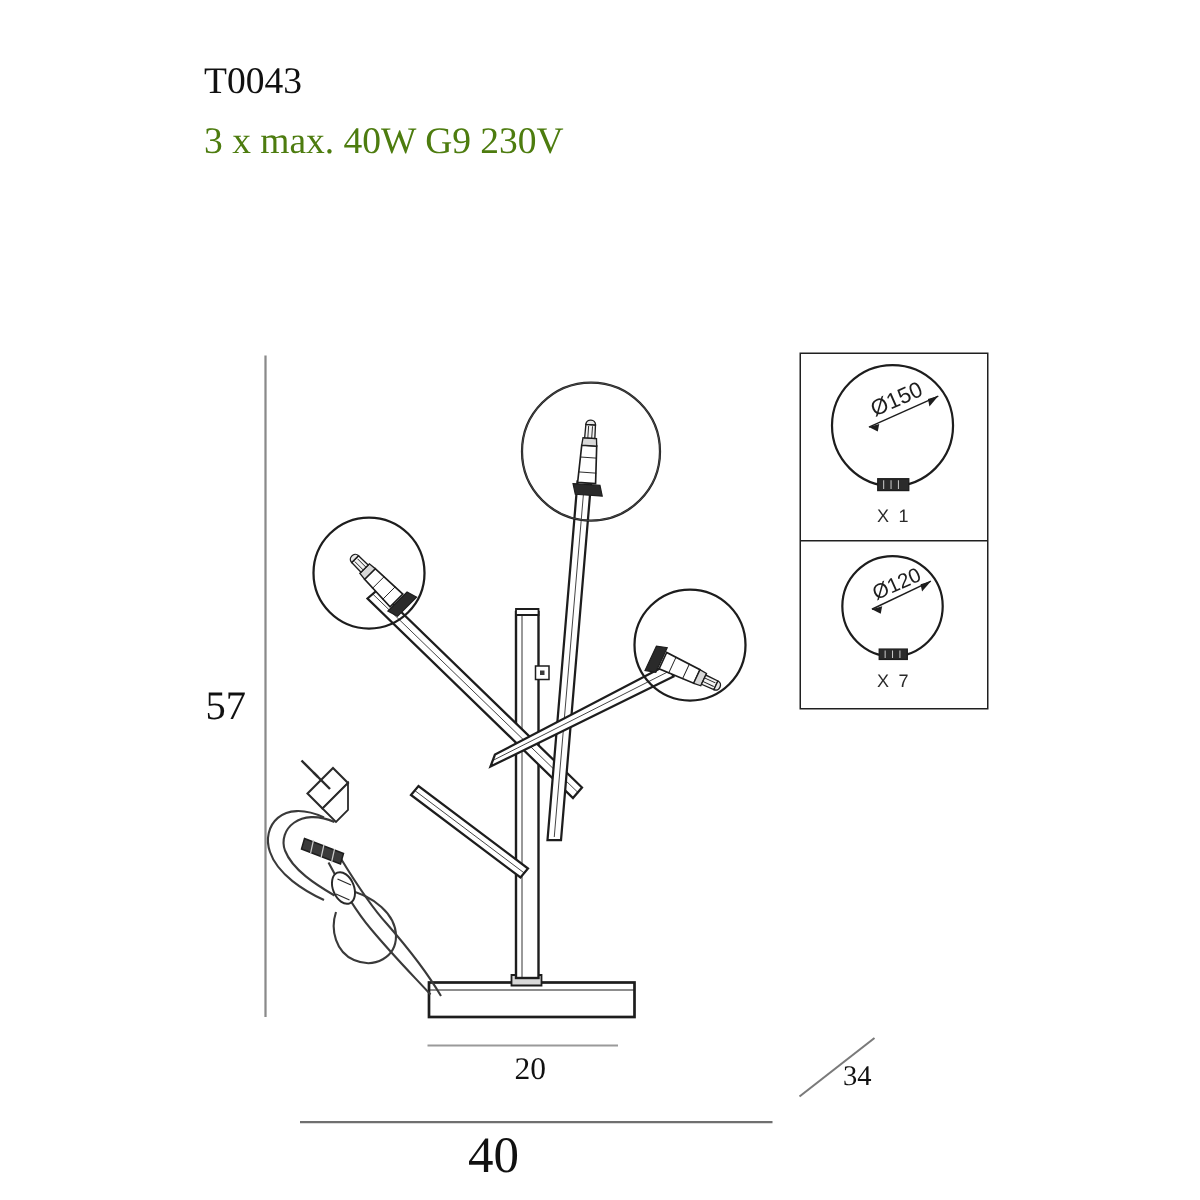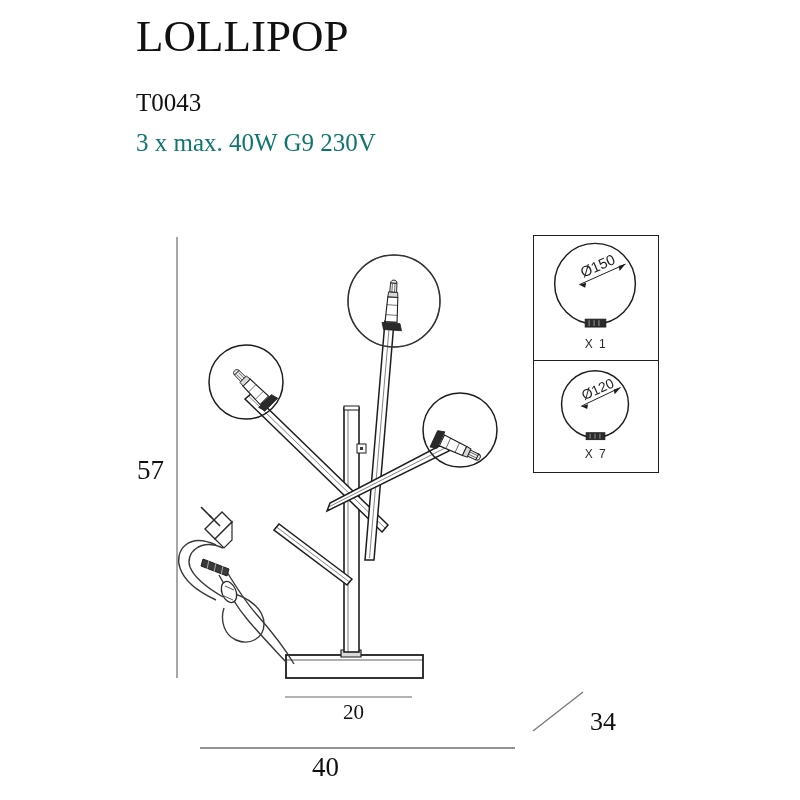--- a/index.html
+++ b/index.html
@@ -39,21 +39,21 @@
     line-height: 30px;
     margin-top: 28px;
     color: #111111;
     white-space: nowrap;
   }
   #product-spec {
     font-family: "Liberation Serif", serif;
     font-size: 25px;
     line-height: 30px;
     margin-top: 10px;
-    color: #0f766e;
+    color: #4d7c0f;
     white-space: nowrap;
   }
 
   
   #drawing-svg {
     position: absolute;
     left: 0;
     top: 0;
     width: 800px;
     height: 800px;
@@ -73,26 +73,26 @@
     font-size: 27px;
   }
   #dim-width-base-label {
     left: 332px;
     top: 700px;
     font-size: 21px;
   }
   #dim-width-total-label {
     left: 301px;
     top: 752px;
-    font-size: 27px;
+    font-size: 34px;
   }
   #dim-depth-label {
-    left: 579px;
+    left: 551px;
     top: 707px;
-    font-size: 26px;
+    font-size: 19px;
   }
 
   
   #variant-panel {
     position: absolute;
     left: 533px;
     top: 235px;
     width: 126px;
     height: 238px;
     border: 1.6px solid #202020;
@@ -129,21 +129,20 @@
   }
   #variant-count-x1 { top: 101px; }
   #variant-count-x2 { top: 86px; }
 </style>
 </head>
 <body>
 
 <div id="page">
 
   <div id="header">
-    <div id="product-title">LOLLIPOP</div>
     <div id="product-code">T0043</div>
     <div id="product-spec">3 x max. 40W G9  230V</div>
   </div>
 
   <svg id="drawing-svg" viewBox="0 0 800 800">
     <defs>
       <g id="socket-assembly">
 
         <path d="M -9,0 L 9,0 L 11,7 L -7,7 Z" fill="#2a2a2a" stroke="#1d1d1d" stroke-width="0.8"></path>
 

